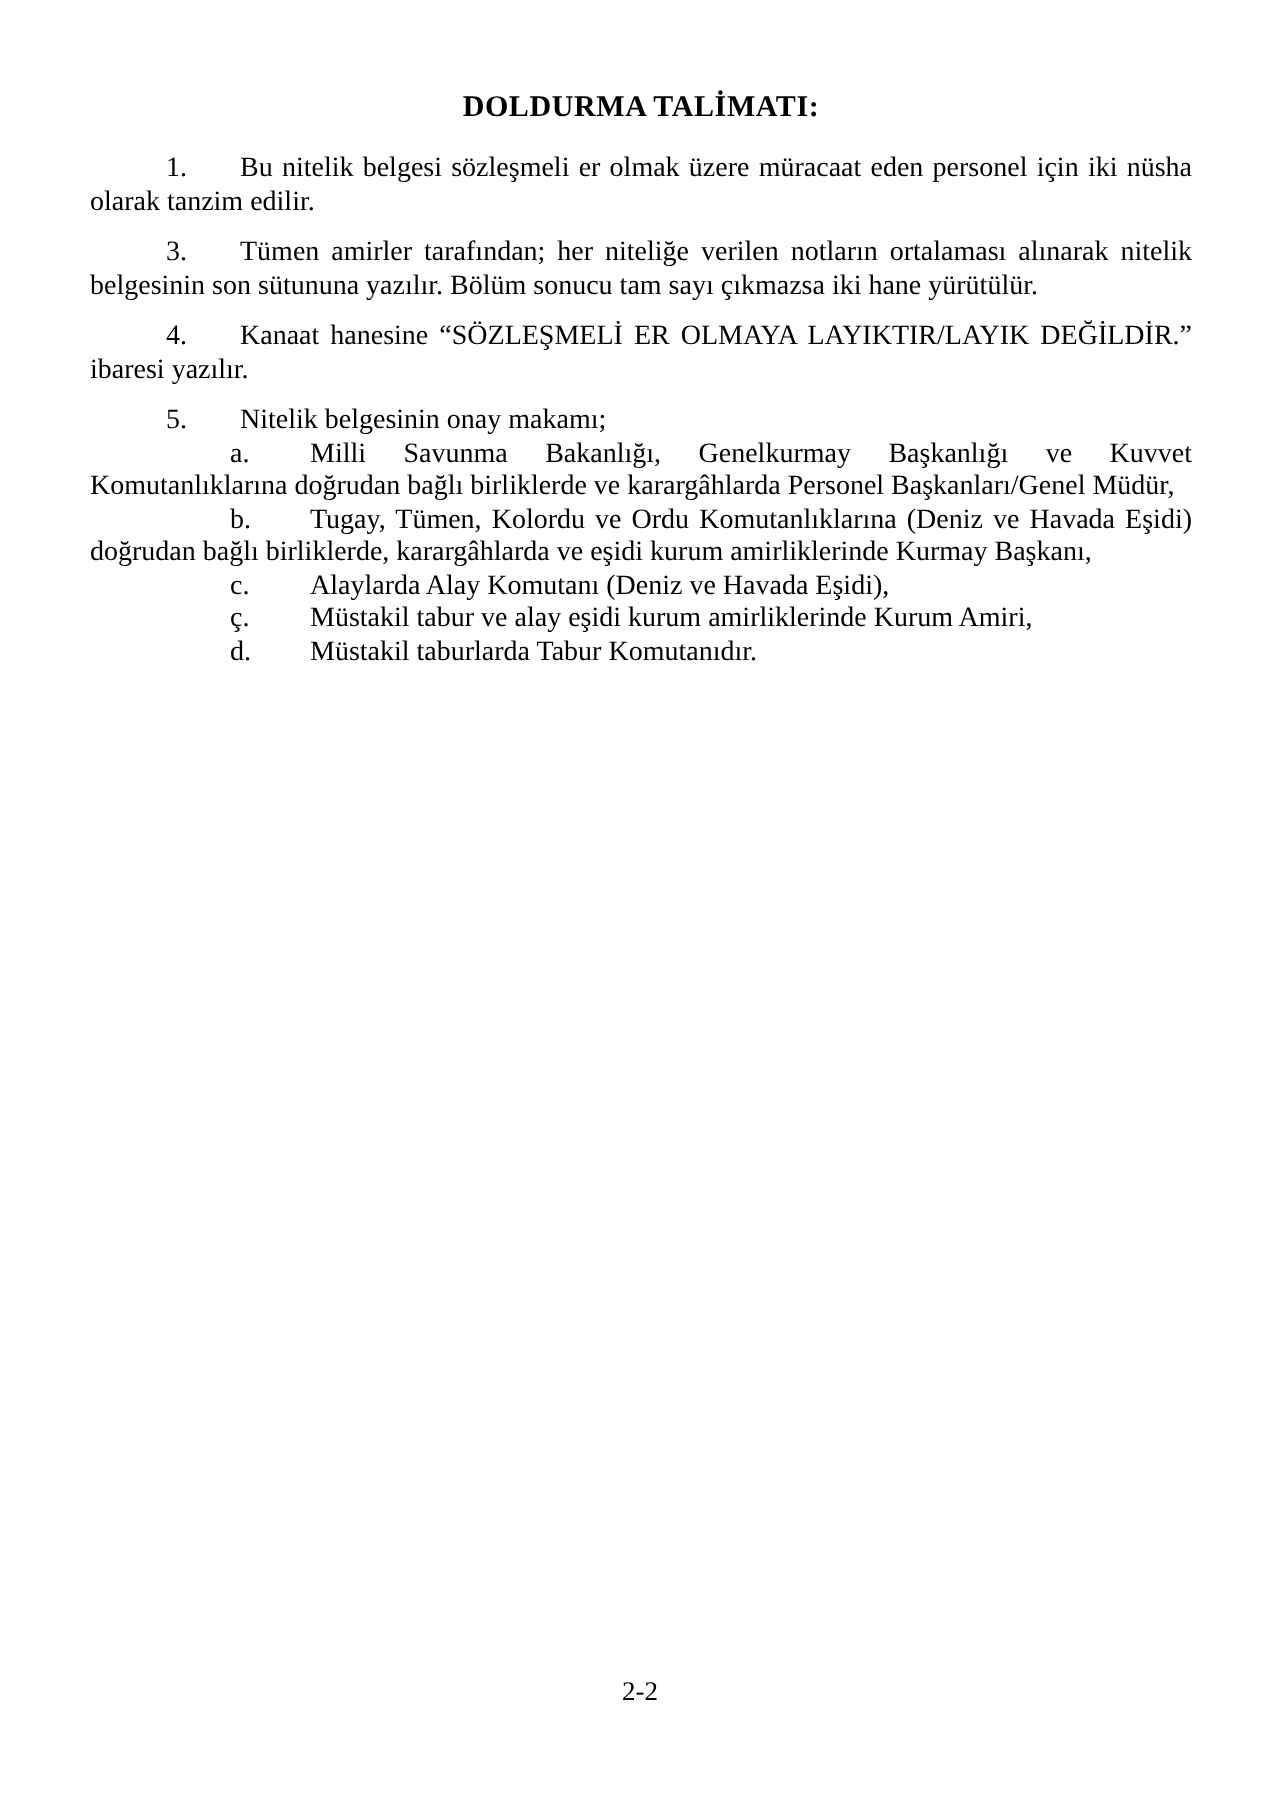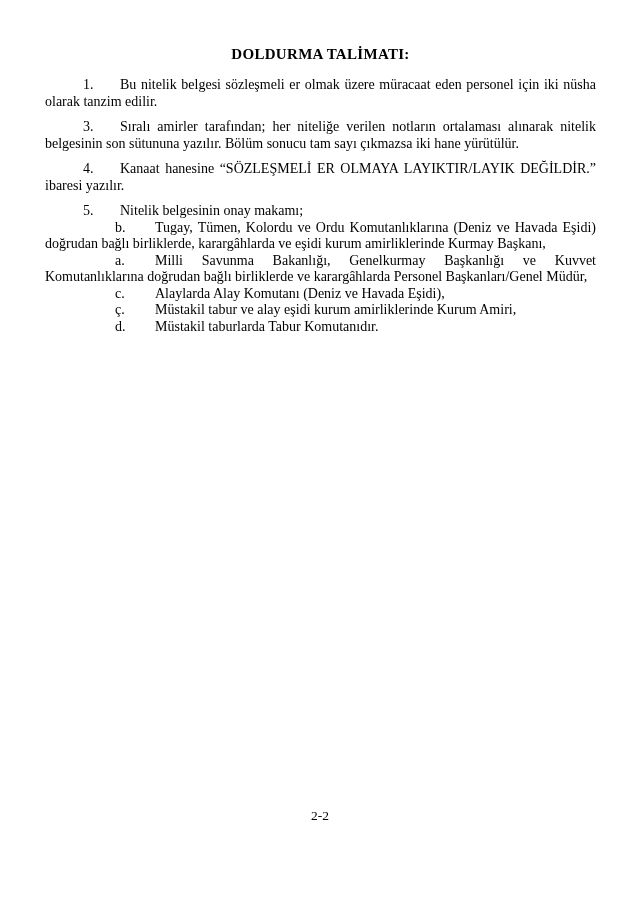--- a/index.html
+++ b/index.html
@@ -39,45 +39,45 @@
   }
   .subnum {
     display: inline-block;
     margin-left: 70px;
     width: 40px;
   }
   .footer {
     position: absolute;
     left: 0;
     right: 0;
-    top: 808px;
+    top: 838px;
     text-align: center;
     font-size: 13.5px;
   }
 </style>
 </head>
 <body>
 
 <div class="page">
   <div class="content">
 
     <div class="title">DOLDURMA TALİMATI:</div>
 
     <p class="para"><span class="num">1.</span><span>Bu nitelik belgesi sözleşmeli er olmak üzere müracaat eden personel için iki nüsha olarak tanzim edilir.</span></p>
 
 
-    <p class="para"><span class="num">3.</span><span>Sıralı amirler tarafından; her niteliğe verilen notların ortalaması alınarak nitelik belgesinin son sütununa yazılır. Bölüm sonucu tam sayı çıkmazsa iki hane yürütülür.</span></p>
+    <p class="para"><span class="num">3.</span><span>Tümen amirler tarafından; her niteliğe verilen notların ortalaması alınarak nitelik belgesinin son sütununa yazılır. Bölüm sonucu tam sayı çıkmazsa iki hane yürütülür.</span></p>
 
     <p class="para"><span class="num">4.</span><span>Kanaat hanesine “SÖZLEŞMELİ ER OLMAYA LAYIKTIR/LAYIK DEĞİLDİR.” ibaresi yazılır.</span></p>
 
     <p class="para"><span class="num">5.</span><span>Nitelik belgesinin onay makamı;</span></p>
 
+    <p class="para sub"><span class="subnum">a.</span><span>Milli Savunma Bakanlığı, Genelkurmay Başkanlığı ve Kuvvet Komutanlıklarına doğrudan bağlı birliklerde ve karargâhlarda Personel Başkanları/Genel Müdür,</span></p>
+
     <p class="para sub"><span class="subnum">b.</span><span>Tugay, Tümen, Kolordu ve Ordu Komutanlıklarına (Deniz ve Havada Eşidi) doğrudan bağlı birliklerde, karargâhlarda ve eşidi kurum amirliklerinde Kurmay Başkanı,</span></p>
-
-    <p class="para sub"><span class="subnum">a.</span><span>Milli Savunma Bakanlığı, Genelkurmay Başkanlığı ve Kuvvet Komutanlıklarına doğrudan bağlı birliklerde ve karargâhlarda Personel Başkanları/Genel Müdür,</span></p>
 
     <p class="para sub"><span class="subnum">c.</span><span>Alaylarda Alay Komutanı (Deniz ve Havada Eşidi),</span></p>
 
     <p class="para sub"><span class="subnum">ç.</span><span>Müstakil tabur ve alay eşidi kurum amirliklerinde Kurum Amiri,</span></p>
 
     <p class="para sub"><span class="subnum">d.</span><span>Müstakil taburlarda Tabur Komutanıdır.</span></p>
 
   </div>
 
   <div class="footer">2-2</div>

